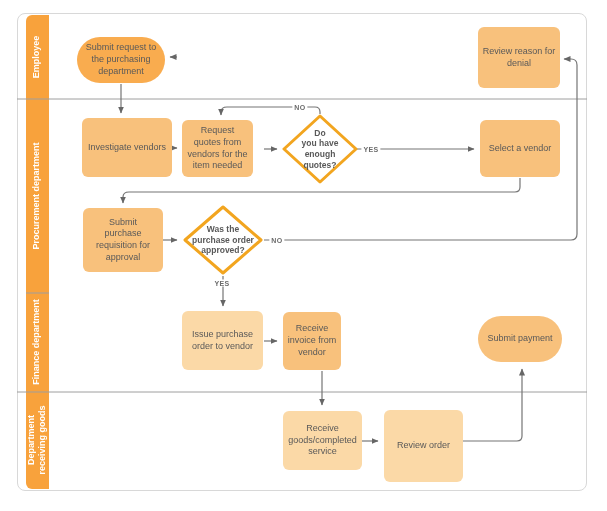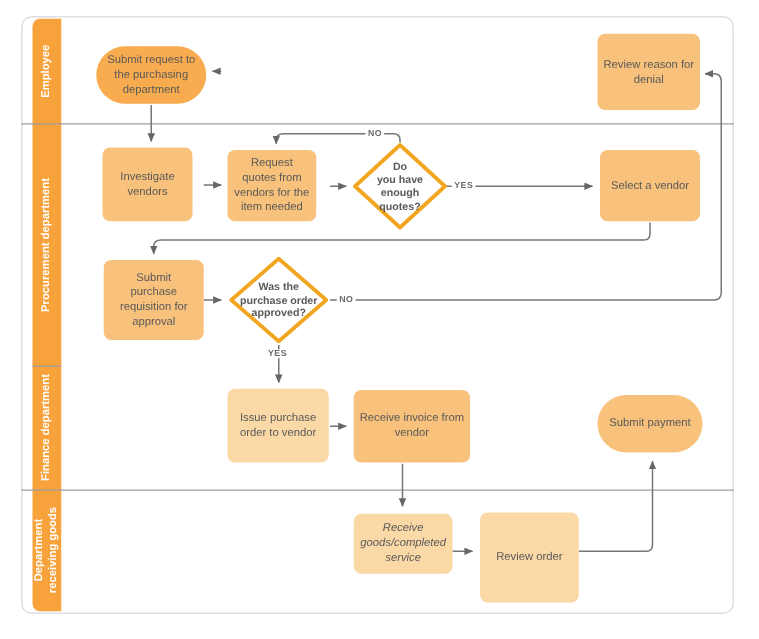--- a/index.html
+++ b/index.html
@@ -79,21 +79,21 @@
       <path d="M322 371 L322 405" marker-end="url(#arr)"></path>
       <path d="M362 441 L378 441" marker-end="url(#arr)"></path>
       <path d="M463 441 L517 441 Q522 441 522 436 L522 369" marker-end="url(#arr)"></path>
     </g>
   </svg>
 
   <div class="node c-start" style="left:77px;top:37px;width:88px;height:46px;padding:2px 6px;">Submit request to the purchasing department</div>
 
   <div class="node c-med" style="left:478px;top:27px;width:82px;height:61px;">Review reason for denial</div>
 
-  <div class="node c-med" style="left:82px;top:118px;width:72px;height:59px;">Investigate vendors</div>
+  <div class="node c-med" style="left:82px;top:118px;width:90px;height:59px;">Investigate vendors</div>
 
   <div class="node c-med" style="left:182px;top:120px;width:71px;height:57px;">Request quotes from vendors for the item needed</div>
 
   <div class="diamond" style="left:282px;top:114px;width:76px;height:70px;">
     <svg width="76" height="70">
       <polygon points="38,2 74,35 38,68 2,35" fill="#ffffff" stroke="#F2A51F" stroke-width="3" stroke-linejoin="round"></polygon>
     </svg>
     <div class="dtext">Do
 you have
 enough
@@ -108,25 +108,25 @@
     <svg width="80" height="70">
       <polygon points="40,2 78,35 40,68 2,35" fill="#ffffff" stroke="#F2A51F" stroke-width="3" stroke-linejoin="round"></polygon>
     </svg>
     <div class="dtext">Was the
 purchase order
 approved?</div>
   </div>
 
   <div class="node c-light" style="left:182px;top:311px;width:81px;height:59px;">Issue purchase order to vendor</div>
 
-  <div class="node c-med" style="left:283px;top:312px;width:93px;height:58px;">Receive invoice from vendor</div>
+  <div class="node c-med" style="left:283px;top:312px;width:58px;height:58px;">Receive invoice from vendor</div>
 
   <div class="node c-med" style="left:478px;top:316px;width:84px;height:46px;border-radius:23px;">Submit payment</div>
 
-  <div class="node c-light" style="left:283px;top:411px;width:79px;height:48px;font-style:italic;">Receive goods/completed service</div>
+  <div class="node c-light" style="left:283px;top:411px;width:79px;height:59px;">Receive goods/completed service</div>
 
   <div class="node c-light" style="left:384px;top:410px;width:79px;height:72px;">Review order</div>
 
   <div class="elabel" style="left:300px;top:107px;">NO</div>
   <div class="elabel" style="left:371px;top:149px;">YES</div>
   <div class="elabel" style="left:277px;top:240px;">NO</div>
   <div class="elabel" style="left:222px;top:283px;">YES</div>
 
 </div>
 

